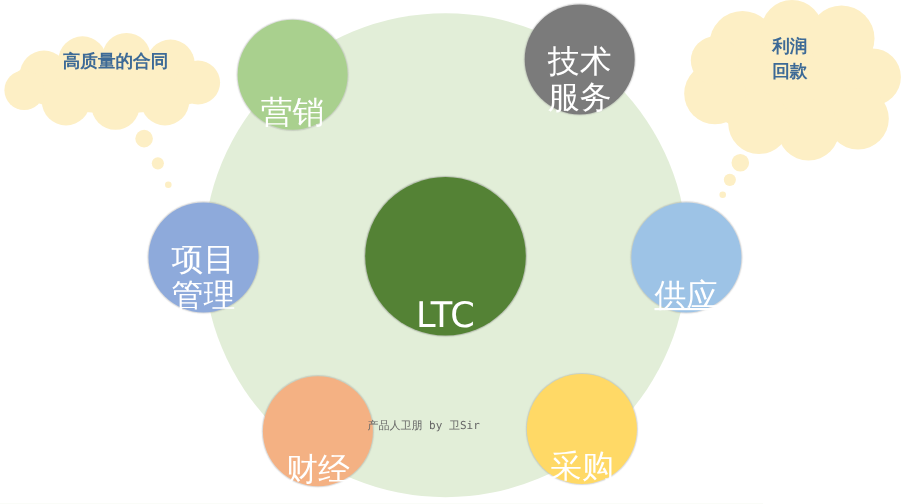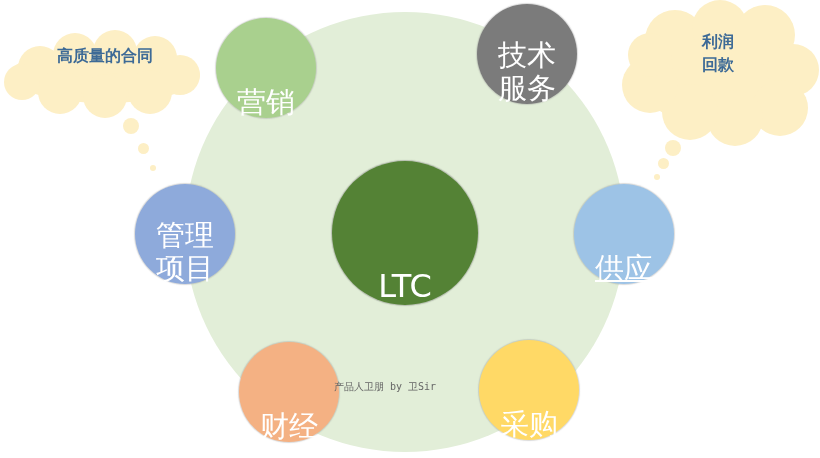--- a/index.html
+++ b/index.html
@@ -70,22 +70,22 @@
 </div>
 
 <div class="node n-sm" style="left:216px;top:18px;background:#a9d08e;">
   <span>营销</span>
 </div>
 <div class="node n-sm" style="left:477px;top:4px;background:#7b7b7b;">
   <span>技术</span>
   <span>服务</span>
 </div>
 <div class="node n-sm" style="left:135px;top:184px;background:#8eaadb;">
+  <span>项目</span>
   <span>管理</span>
-  <span>项目</span>
 </div>
 <div class="node n-sm" style="left:574px;top:184px;background:#9dc3e6;text-decoration:underline;">
   <span>供应</span>
 </div>
 <div class="node n-sm" style="left:239px;top:342px;background:#f4b183;">
   <span>财经</span>
 </div>
 <div class="node n-sm" style="left:479px;top:340px;background:#ffd966;">
   <span>采购</span>
 </div>

